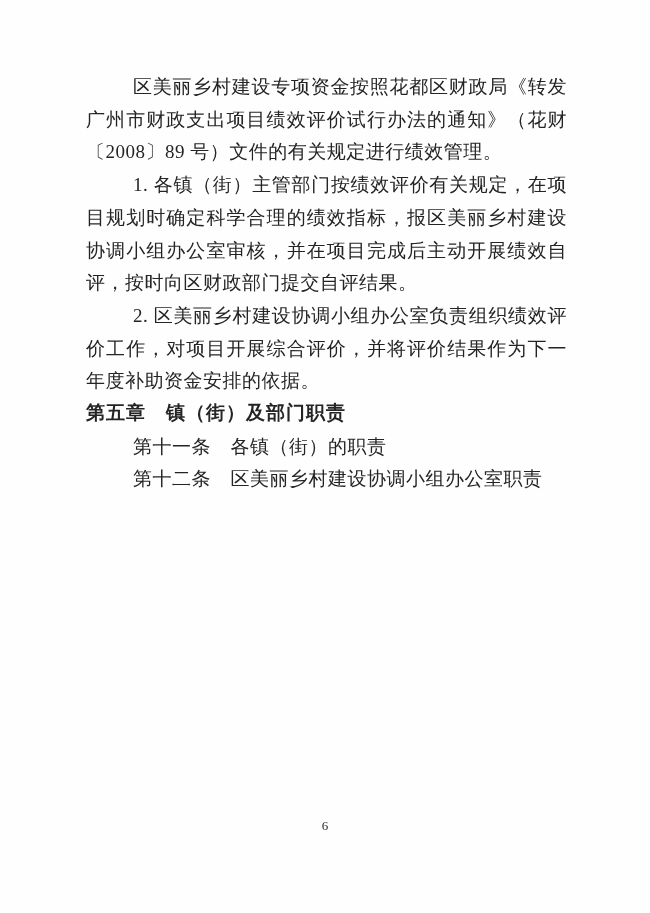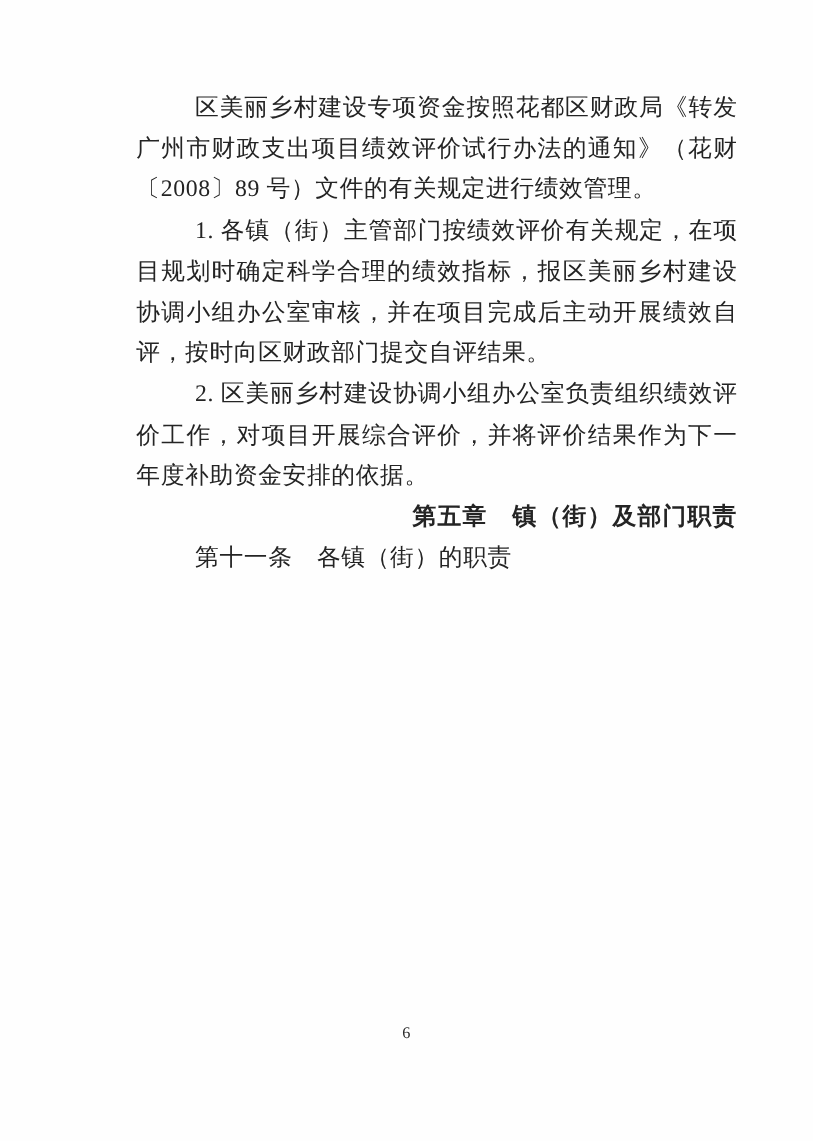--- a/index.html
+++ b/index.html
@@ -14,38 +14,37 @@
     background: #fefefe;
     overflow: hidden;
     font-family: "Liberation Serif", "DejaVu Serif", serif;
     color: #242424;
   }
   .content {
     position: absolute;
     top: 71px;
     left: 86px;
     width: 481px;
-    margin-left: 23px;
   }
   .para {
     margin: 0;
     font-size: 19px;
     line-height: 32.7px;
     text-align: justify;
     text-align-last: left;
     text-indent: 47px;
     letter-spacing: 0.5px;
     word-break: break-all;
   }
   .chapter {
     margin: 0;
     font-size: 19px;
     line-height: 32.7px;
     font-weight: bold;
-    text-align: right;
+    text-align: left;
     text-indent: 0;
     letter-spacing: 1px;
     font-family: Liberation Mono, monospace;
   }
   .footer {
     position: absolute;
     top: 818px;
     left: 0;
     width: 100%;
     text-align: center;
@@ -56,15 +55,16 @@
 </head>
 <body>
 
 <div class="page">
   <div class="content">
     <p class="para">区美丽乡村建设专项资金按照花都区财政局《转发广州市财政支出项目绩效评价试行办法的通知》（花财〔2008〕89 号）文件的有关规定进行绩效管理。</p>
     <p class="para">1. 各镇（街）主管部门按绩效评价有关规定，在项目规划时确定科学合理的绩效指标，报区美丽乡村建设协调小组办公室审核，并在项目完成后主动开展绩效自评，按时向区财政部门提交自评结果。</p>
     <p class="para">2. 区美丽乡村建设协调小组办公室负责组织绩效评价工作，对项目开展综合评价，并将评价结果作为下一年度补助资金安排的依据。</p>
     <p class="chapter">第五章　镇（街）及部门职责</p>
     <p class="para">第十一条　各镇（街）的职责</p>
+    <p class="para">第十二条　区美丽乡村建设协调小组办公室职责</p>
   </div>
   <div class="footer">6</div>
 </div>
 
 </body></html>

